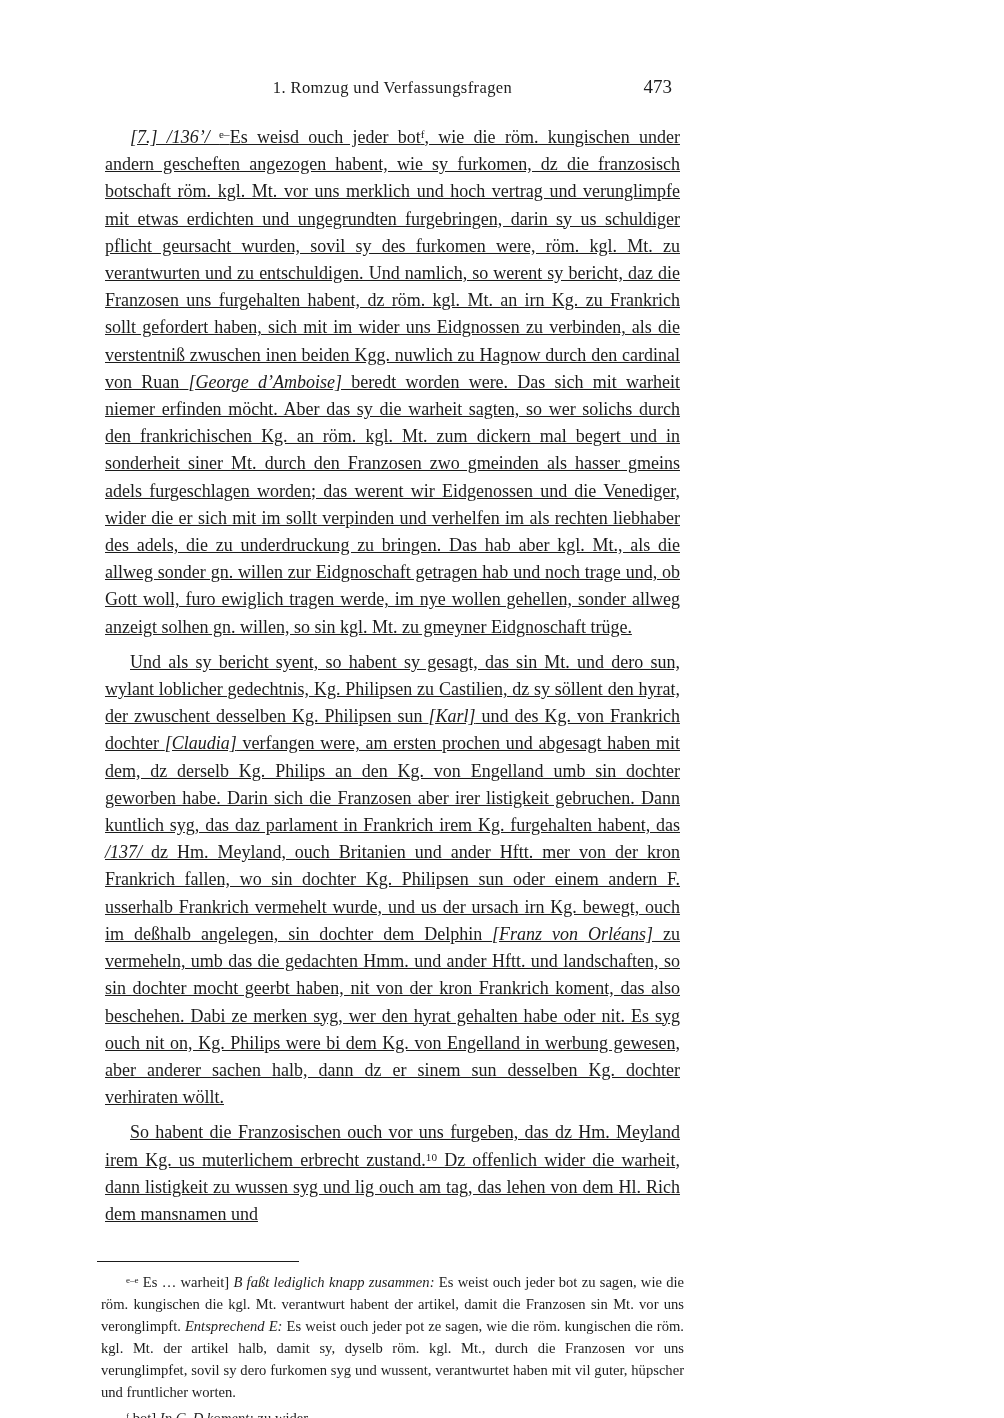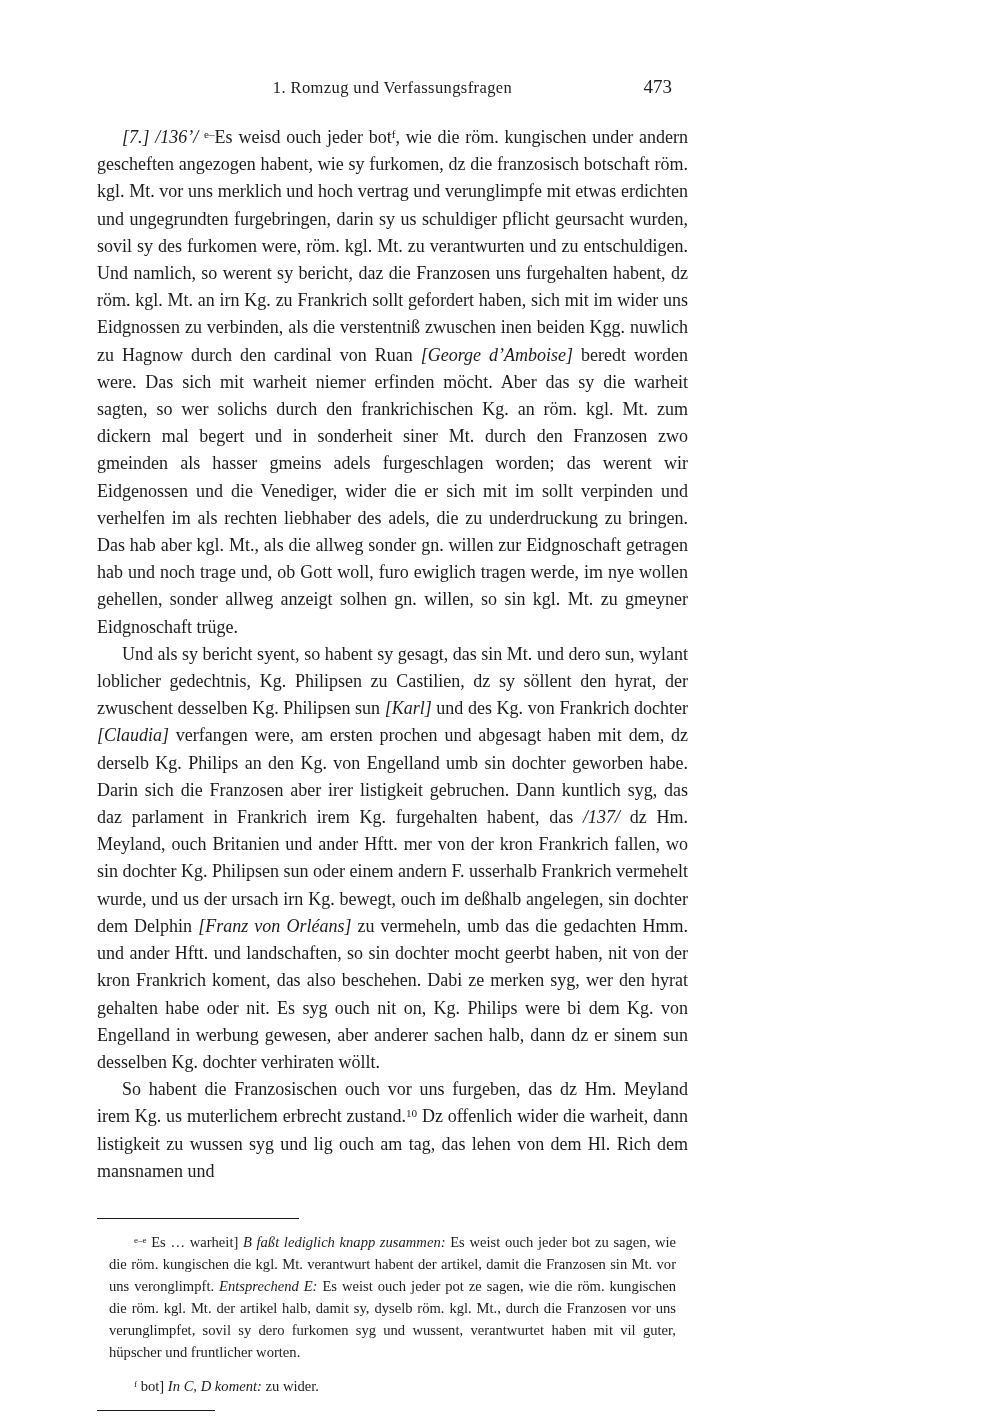--- a/index.html
+++ b/index.html
@@ -30,25 +30,26 @@
     letter-spacing: 0.4px;
   }
   .page-number {
     position: absolute;
     right: 16px;
     top: -2px;
     font-size: 19px;
   }
   
   .body-text p {
-    margin: 0;
+    margin: 8px;
     font-size: 18px;
     line-height: 27.2px;
     text-align: justify;
     text-indent: 25px;
+    text-decoration: underline;
   }
   .it { font-style: italic; }
   sup {
     font-size: 62%;
     line-height: 0;
     vertical-align: baseline;
     position: relative;
     top: -0.45em;
   }
   
@@ -59,21 +60,21 @@
   .rule-1 {
     width: 202px;
     margin: 33px 0 9px 0;
   }
   .rule-2 {
     width: 118px;
     margin: 13px 0 8px 0;
   }
   
   .apparatus p, .endnotes p {
-    margin: 12px;
+    margin: 4px;
     font-size: 14.6px;
     line-height: 22px;
     text-align: justify;
     text-indent: 25px;
   }
 </style>
 </head>
 <body>
 
 <div class="page">

